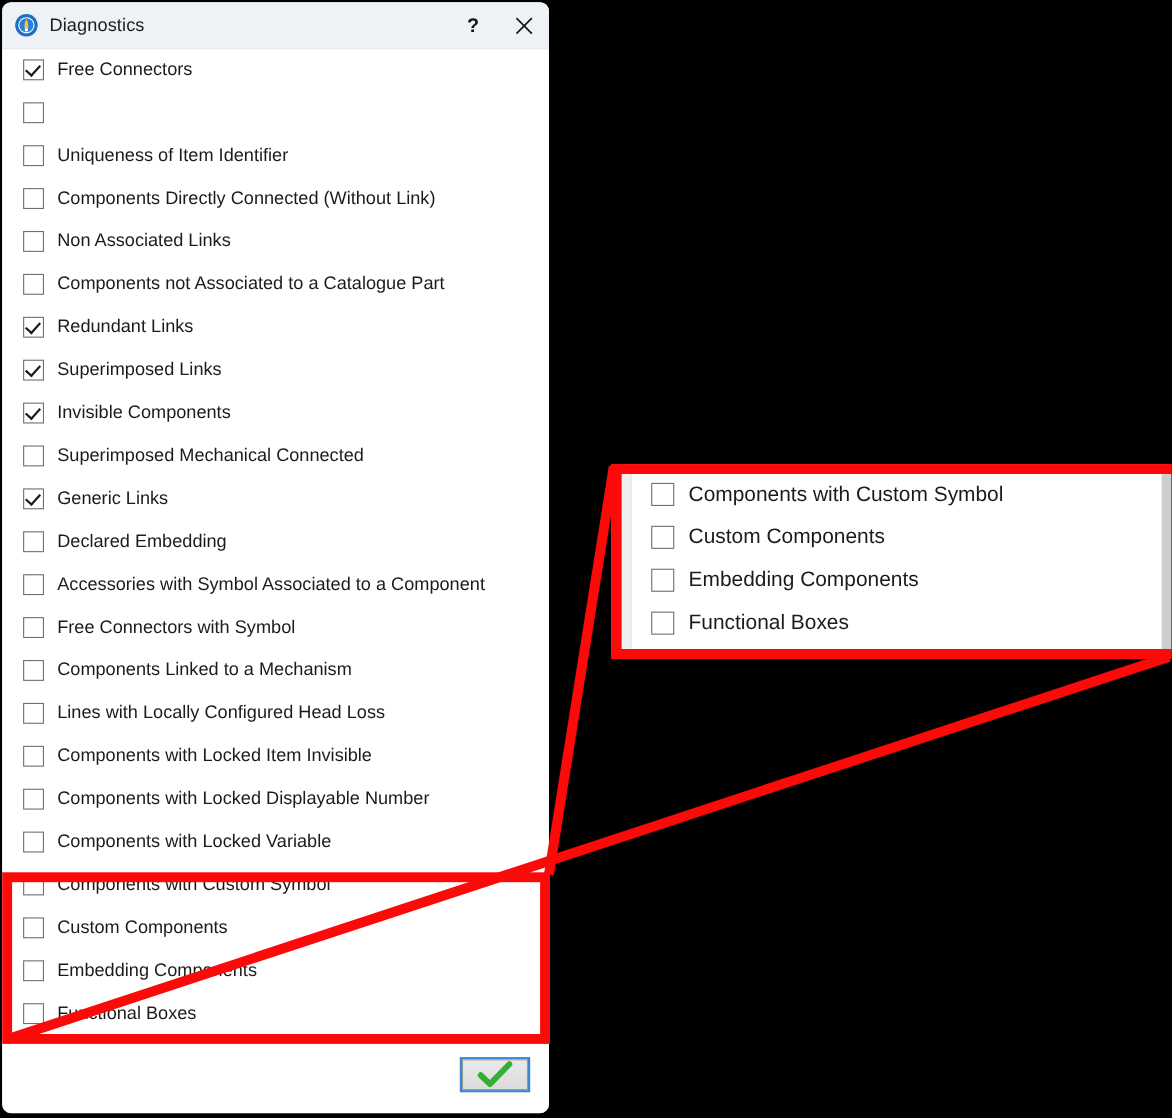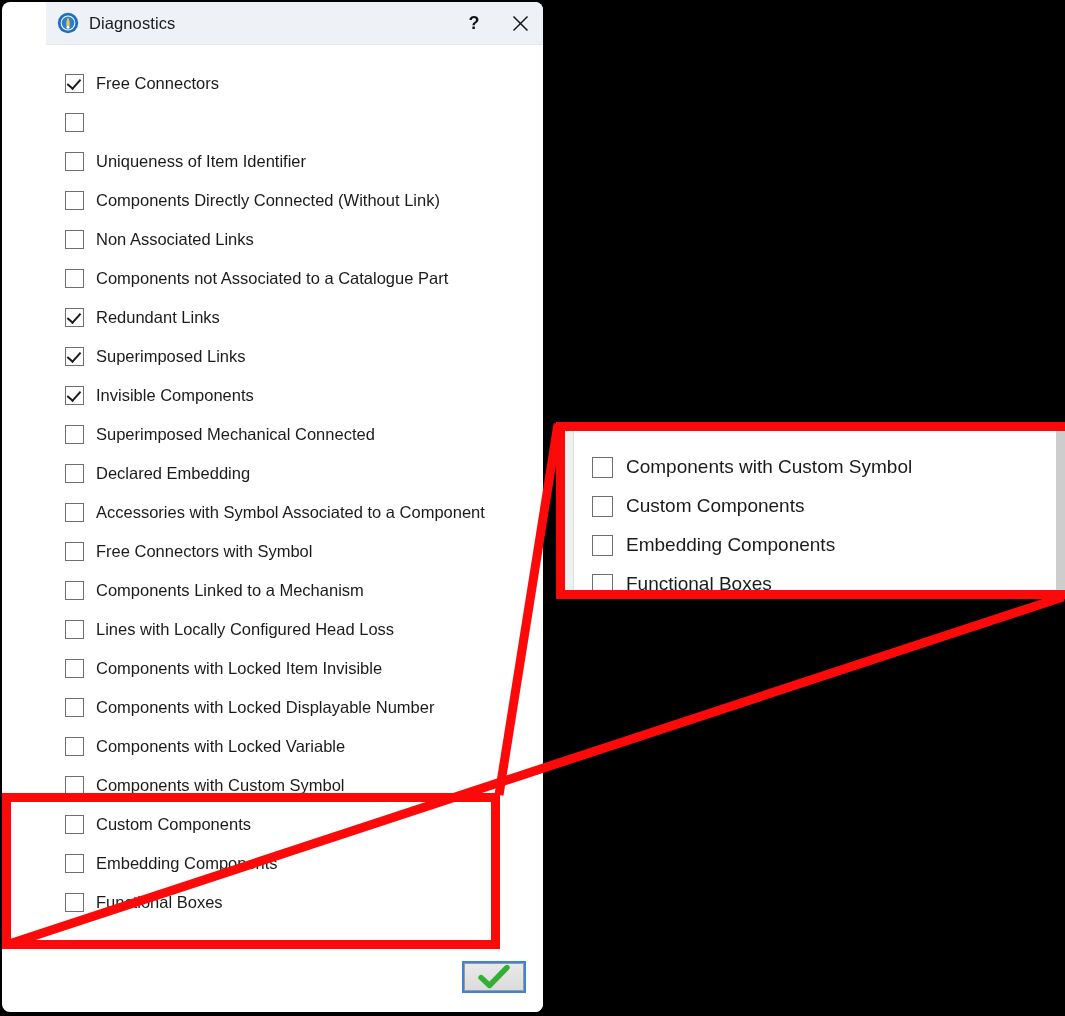--- a/index.html
+++ b/index.html
@@ -13,21 +13,21 @@
   }
   .stage{position:absolute;left:0;top:0;width:1065px;height:1016px;}
 
   
   .dialog{
     position:absolute;left:2px;top:2px;width:497px;height:1010px;
     background:#ffffff;
     border-radius:8px;
     box-shadow:0 0 2px rgba(0,0,0,.45), 2px 3px 6px rgba(0,0,0,.35);
     overflow:hidden;
-    display:flex;flex-direction:column;padding-left:44px;
+    display:flex;flex-direction:column;
   }
   .titlebar{
     position:relative;height:42px;flex:0 0 42px;
     background:#eef1f6;
     border-bottom:1px solid #e3e7ec;
     display:flex;align-items:center;
   }
   .app-icon{
     width:22px;height:22px;margin-left:11px;margin-right:10px;flex:0 0 22px;
     display:block;
@@ -47,21 +47,21 @@
   
   .list{
     position:relative;
     flex:1 1 auto;
     padding:9px 0 0 0;
     overflow:hidden;
     background:#ffffff;
   }
   .row{
     height:39px;
-    display:flex;align-items:flex-end;
+    display:flex;align-items:flex-start;
     padding-left:19px;
     box-sizing:border-box;
   }
   .cb{
     width:19px;height:19px;flex:0 0 19px;
     border:1.6px solid #6f6f6f;
     background:#ffffff;
     box-sizing:border-box;
     position:relative;
     margin-right:12px;
@@ -191,20 +191,24 @@
         </div>
         <div class="row">
           <span class="cb checked"></span>
           <span class="row-label">Invisible Components</span>
         </div>
         <div class="row">
           <span class="cb"></span>
           <span class="row-label">Superimposed Mechanical Connected</span>
         </div>
         <div class="row">
+          <span class="cb checked"></span>
+          <span class="row-label">Generic Links</span>
+        </div>
+        <div class="row">
           <span class="cb"></span>
           <span class="row-label">Declared Embedding</span>
         </div>
         <div class="row">
           <span class="cb"></span>
           <span class="row-label">Accessories with Symbol Associated to a Component</span>
         </div>
         <div class="row">
           <span class="cb"></span>
           <span class="row-label">Free Connectors with Symbol</span>

